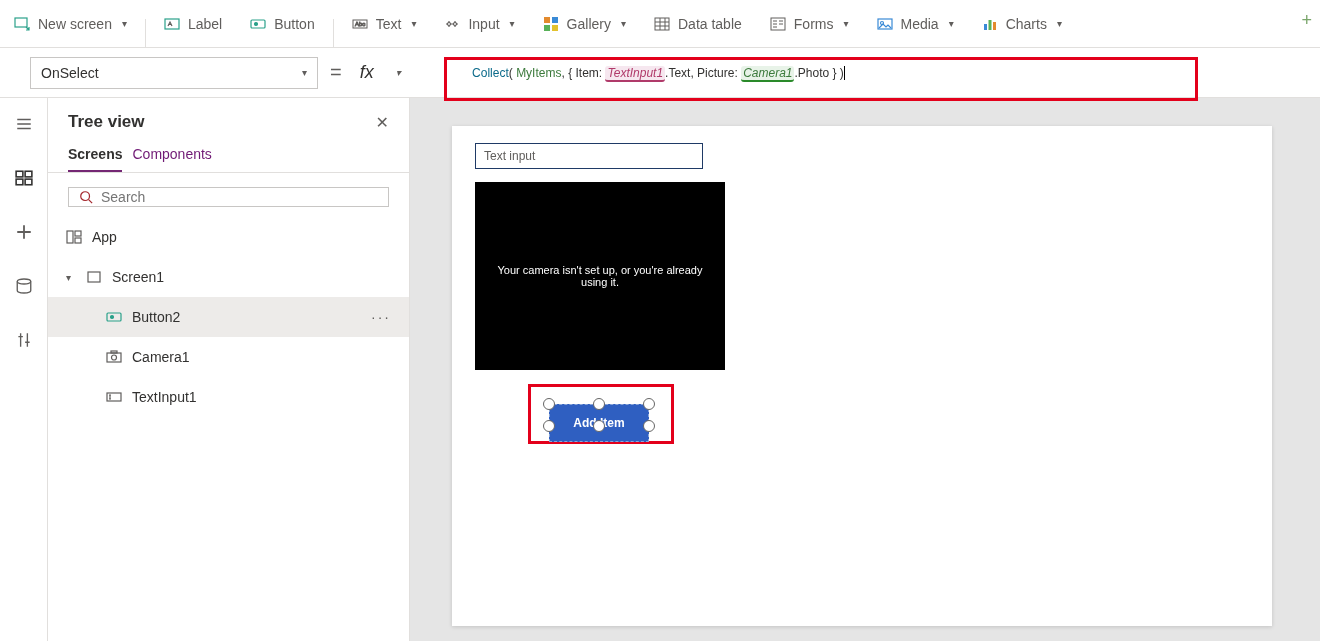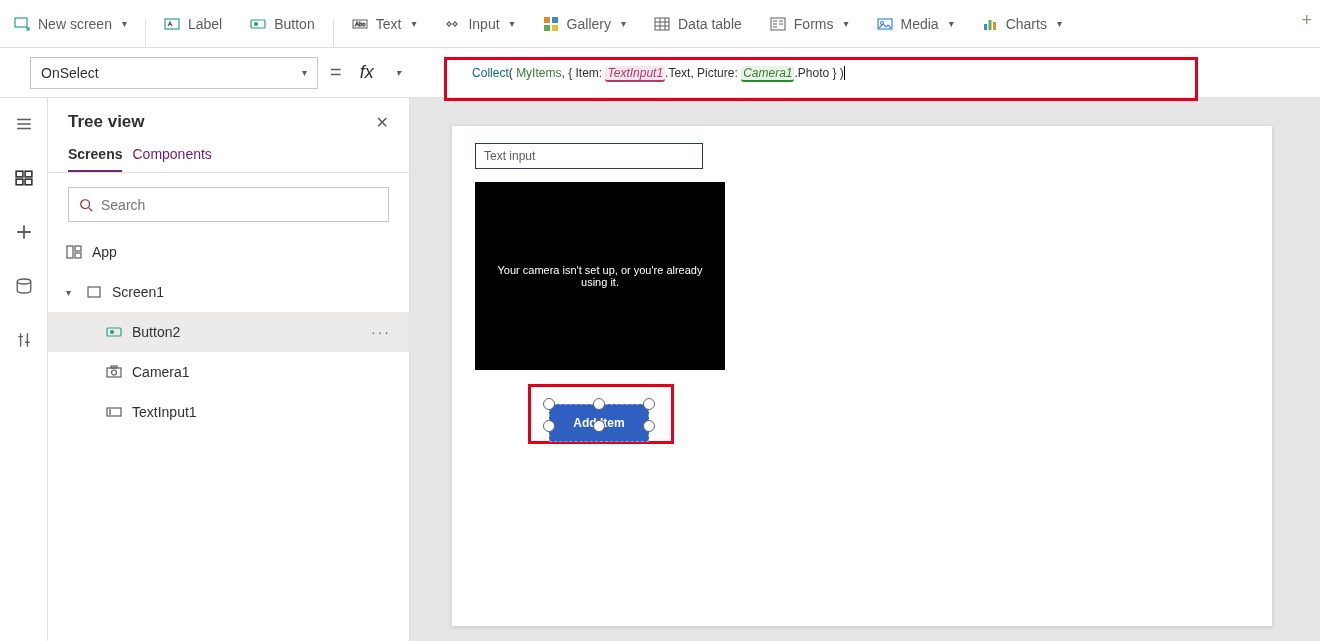--- a/index.html
+++ b/index.html
@@ -36,21 +36,21 @@
 .rail-btn { width: 28px; height: 24px; display: flex; align-items: center; justify-content: center; cursor: pointer; color: #605e5c; position: relative; }
 .rail-btn.active::before { content: ""; position: absolute; left: -14px; top: 0; bottom: 0; width: 3px; background: #742774; }
 
 .tree { width: 362px; border-right: 1px solid #e1dfdd; display: flex; flex-direction: column; background: #fff; position: relative; }
 .tree-hdr { display: flex; align-items: center; justify-content: space-between; padding: 14px 20px 8px 20px; }
 .tree-hdr h2 { font-size: 17px; font-weight: 600; }
 .close-x { font-size: 16px; color: #605e5c; cursor: pointer; }
 .tabs { display: flex; gap: 10px; padding: 0 20px; border-bottom: 1px solid #e1dfdd; }
 .tab { padding: 6px 0 8px 0; font-size: 14px; cursor: pointer; color: #701a75; }
 .tab.active { color: #323130; font-weight: 600; border-bottom: 2px solid #742774; }
-.search { margin: 14px 20px 10px 20px; height: 35px; border: 1px solid #c8c6c4; display: flex; align-items: center; padding: 0 10px; gap: 8px; }
+.search { margin: 14px 20px 10px 20px; height: 20px; border: 1px solid #c8c6c4; display: flex; align-items: center; padding: 0 10px; gap: 8px; }
 .search input { border: none; outline: none; flex: 1; font-size: 14px; }
 .tree-list { flex: 1; overflow: auto; }
 .tree-item { display: flex; align-items: center; height: 40px; padding-left: 22px; gap: 10px; cursor: pointer; }
 .tree-item.l1 { padding-left: 18px; }
 .tree-item.l3 { padding-left: 58px; }
 .tree-item.selected { background: #edebe9; }
 .tree-item .more { margin-left: auto; margin-right: 18px; letter-spacing: 2px; color: #605e5c; }
 .tree-chev { font-size: 10px; color: #605e5c; width: 10px; }
 
 

